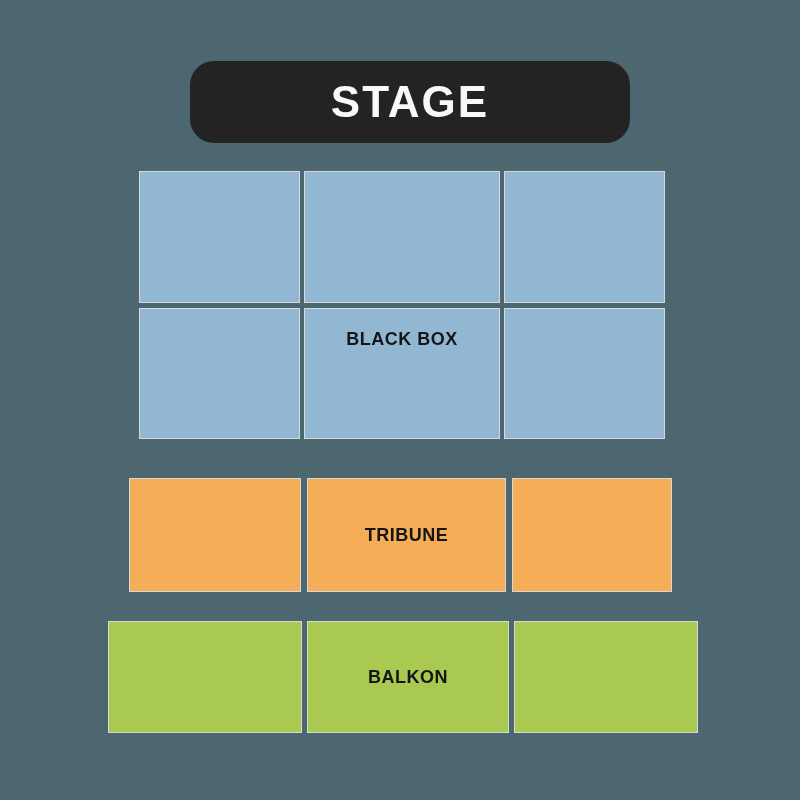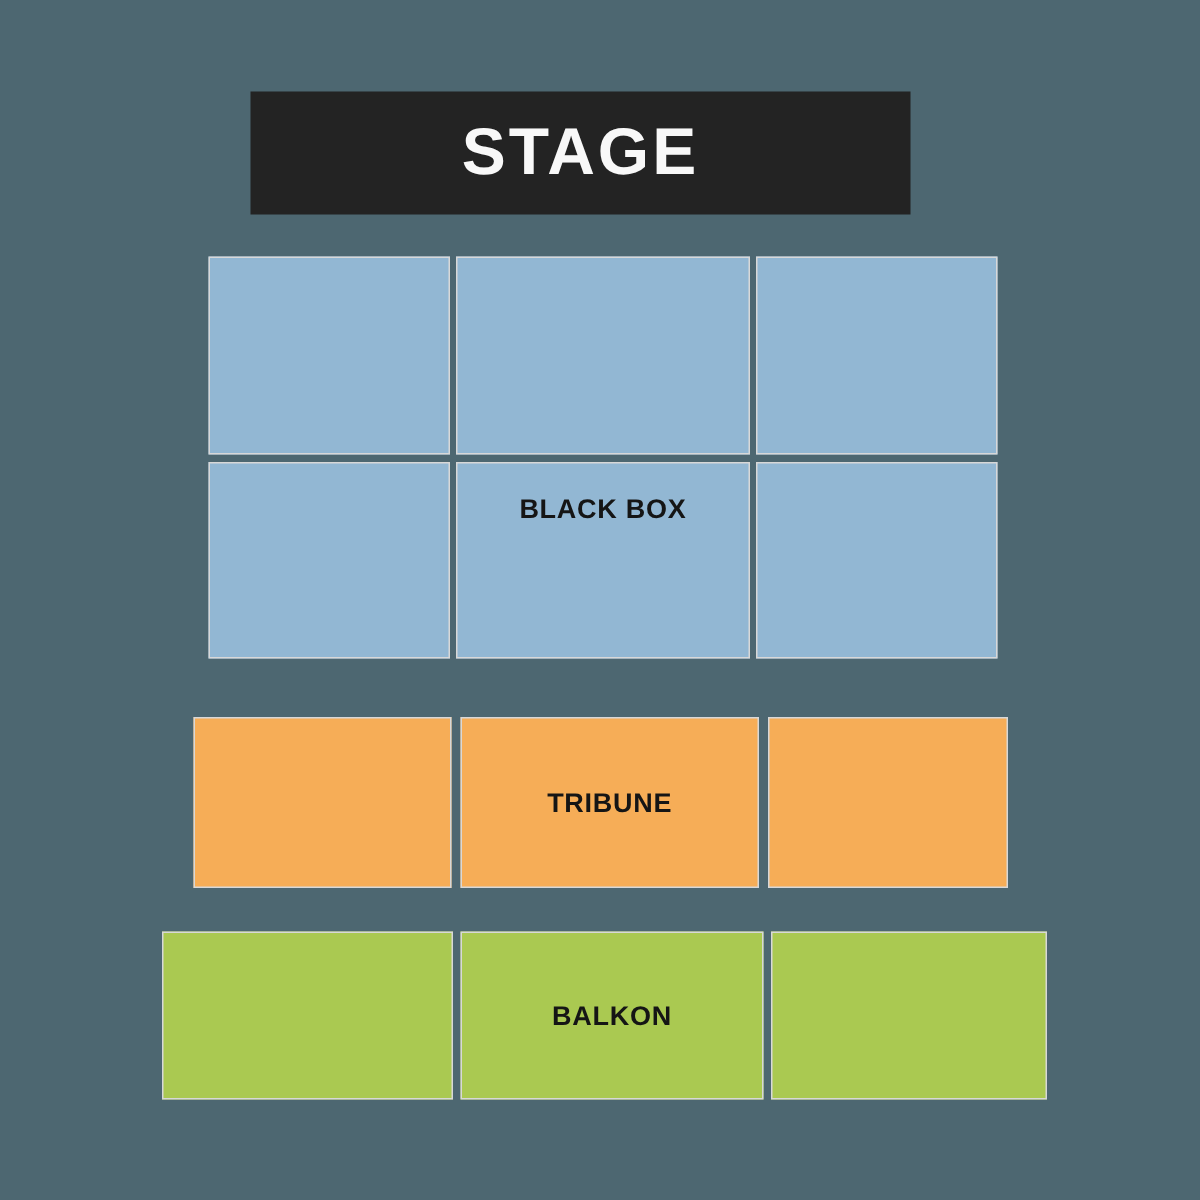--- a/index.html
+++ b/index.html
@@ -15,28 +15,29 @@
   .canvas {
     position: relative;
     width: 800px;
     height: 800px;
     background: #4d6771; 
   }
 
   
   .stage {
     position: absolute;
-    left: 167px;
+    left: 190px;
     top: 61px;
     width: 440px;
     height: 82px;
     background: #232323;
     display: flex;
     align-items: center;
     justify-content: center;
+    border-radius: 24px;
   }
   .stage-label {
     color: #f8f8f8;
     font-size: 44px;
     font-weight: bold;
     letter-spacing: 2px;
     user-select: none;
   }
 
   

